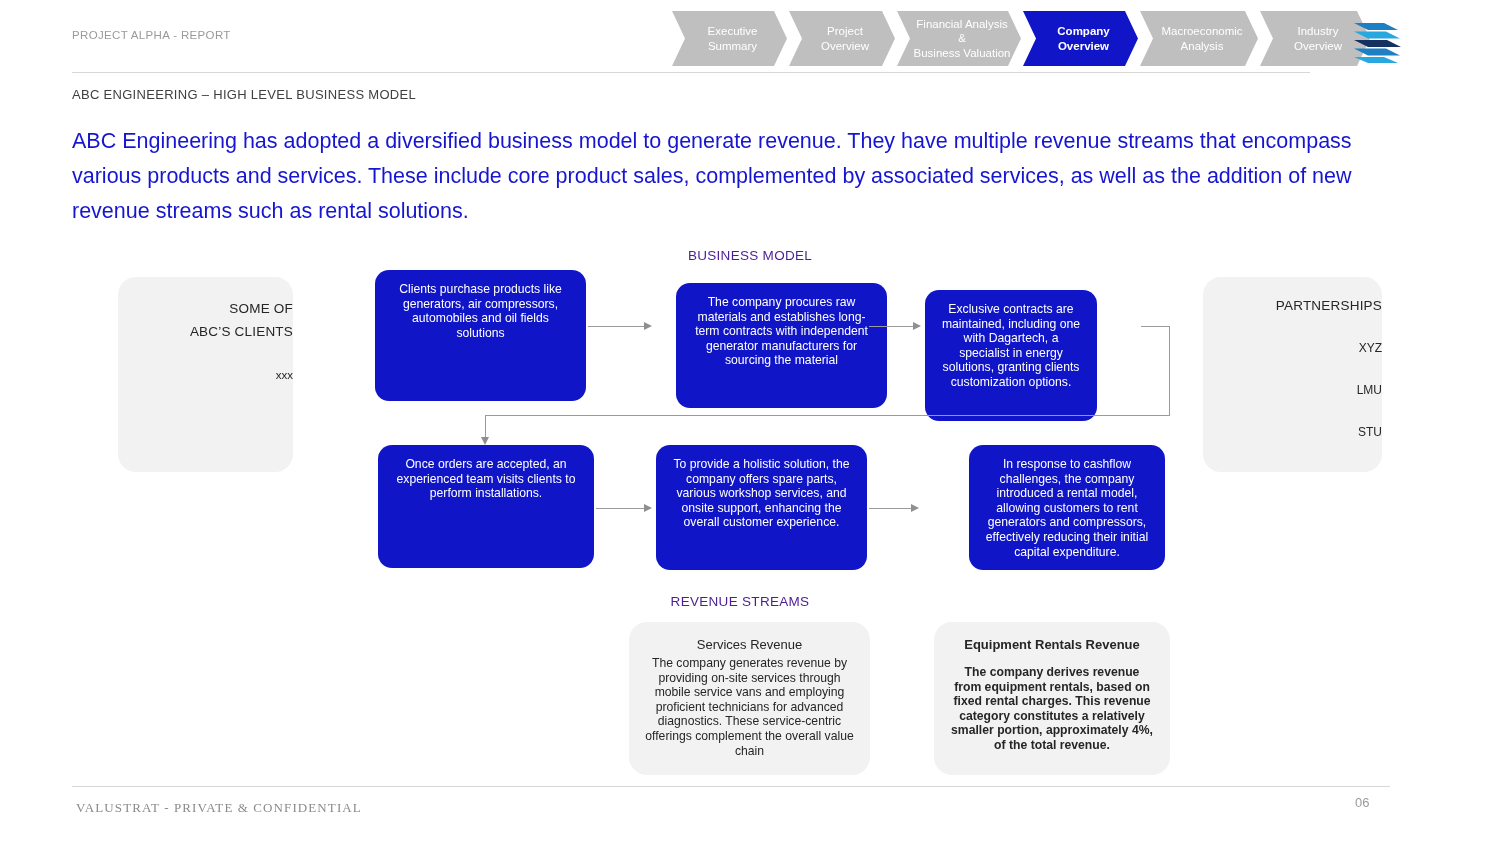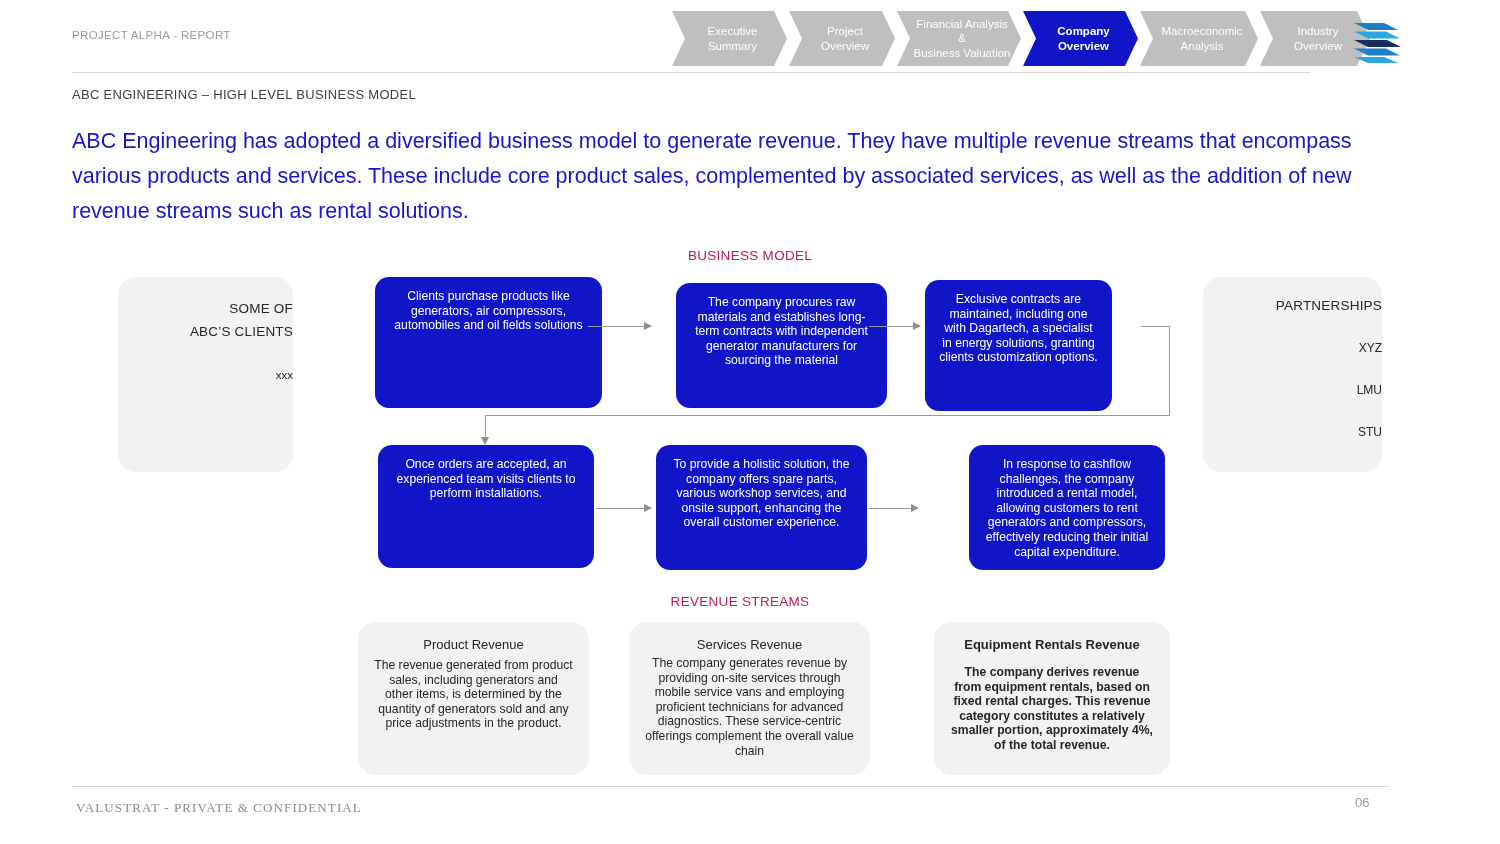--- a/index.html
+++ b/index.html
@@ -54,21 +54,21 @@
   }
 
   .intro {
     position: absolute; left: 72px; top: 124px; width: 1315px;
     font-size: 21.5px; line-height: 35px; color: #1616d0;
   }
 
   
   .band-label {
     position: absolute;
-    font-size: 13.5px; letter-spacing: .3px; color: #be185d;
+    font-size: 13.5px; letter-spacing: .3px; color: #4c1d95;
     text-align: center;
   }
   #lbl-business { left: 650px; top: 248px; width: 200px; }
   #lbl-revenue  { left: 640px; top: 594px; width: 200px; }
 
   
   .gbox {
     position: absolute;
     background: #f2f2f2;
     border-radius: 18px;
@@ -206,23 +206,23 @@
     <div class="clients-xxx">xxx</div>
   </div>
 
   <div class="gbox" style="left:1203px; top:277px; width:179px; height:195px;">
     <div class="part-title">PARTNERSHIPS</div>
     <div class="part-item">XYZ</div>
     <div class="part-item">LMU</div>
     <div class="part-item">STU</div>
   </div>
 
-  <div class="bbox" style="left:375px; top:277px; width:227px; height:131px;"><span>Clients purchase products like generators, air compressors, automobiles and oil fields solutions</span></div>
+  <div class="bbox" style="left:375px; top:270px; width:211px; height:131px;"><span>Clients purchase products like generators, air compressors, automobiles and oil fields solutions</span></div>
   <div class="bbox" style="left:676px; top:283px; width:211px; height:125px;"><span>The company procures raw materials and establishes long-term contracts with independent generator manufacturers for sourcing the material</span></div>
-  <div class="bbox" style="left:925px; top:280px; width:187px; height:131px;"><span>Exclusive contracts are maintained, including one with Dagartech, a specialist in energy solutions, granting clients customization options.</span></div>
+  <div class="bbox" style="left:925px; top:290px; width:172px; height:131px;"><span>Exclusive contracts are maintained, including one with Dagartech, a specialist in energy solutions, granting clients customization options.</span></div>
 
   <div class="bbox" style="left:378px; top:445px; width:216px; height:123px;"><span>Once orders are accepted, an experienced team visits clients to perform installations.</span></div>
   <div class="bbox" style="left:656px; top:445px; width:211px; height:125px;"><span>To provide a holistic solution, the company offers spare parts, various workshop services, and onsite support, enhancing the overall customer experience.</span></div>
   <div class="bbox" style="left:923px; top:445px; width:196px; height:125px;margin-left:46px;"><span>In response to cashflow challenges, the company introduced a rental model, allowing customers to rent generators and compressors, effectively reducing their initial capital expenditure.</span></div>
 
   <div class="conn hline" style="left:588px; top:326px; width:56px;"></div>
   <div class="arrow-r" style="left:644px; top:321.5px;"></div>
 
   <div class="conn hline" style="left:869px; top:326px; width:44px;"></div>
   <div class="arrow-r" style="left:913px; top:321.5px;"></div>
@@ -232,24 +232,20 @@
   <div class="conn hline" style="left:485px; top:415px; width:685px;"></div>
   <div class="conn vline" style="left:485px; top:415px; height:24px;"></div>
   <div class="arrow-d" style="left:480.5px; top:437px;"></div>
 
   <div class="conn hline" style="left:596px; top:508px; width:48px;"></div>
   <div class="arrow-r" style="left:644px; top:503.5px;"></div>
 
   <div class="conn hline" style="left:869px; top:508px; width:42px;"></div>
   <div class="arrow-r" style="left:911px; top:503.5px;"></div>
 
-  <div class="rbox" style="left:358px; top:622px; width:231px; height:153px;">
-    <div class="rtitle">Product Revenue</div>
-    <div class="rbody">The revenue generated from product sales, including generators and other items, is determined by the quantity of generators sold and any price adjustments in the product.</div>
-  </div>
   <div class="rbox" style="left:629px; top:622px; width:241px; height:153px;">
     <div class="rtitle" style="margin-bottom:2px">Services Revenue</div>
     <div class="rbody">The company generates revenue by providing on-site services through mobile service vans and employing proficient technicians for advanced diagnostics. These service-centric offerings complement the overall value chain</div>
   </div>
   <div class="rbox gap" style="left:934px; top:622px; width:236px; height:153px;font-weight:bold;">
     <div class="rtitle">Equipment Rentals Revenue</div>
     <div class="rbody">The company derives revenue from equipment rentals, based on fixed rental charges. This revenue category constitutes a relatively smaller portion, approximately 4%, of the total revenue.</div>
   </div>
 
   <div class="rule-bot"></div>

